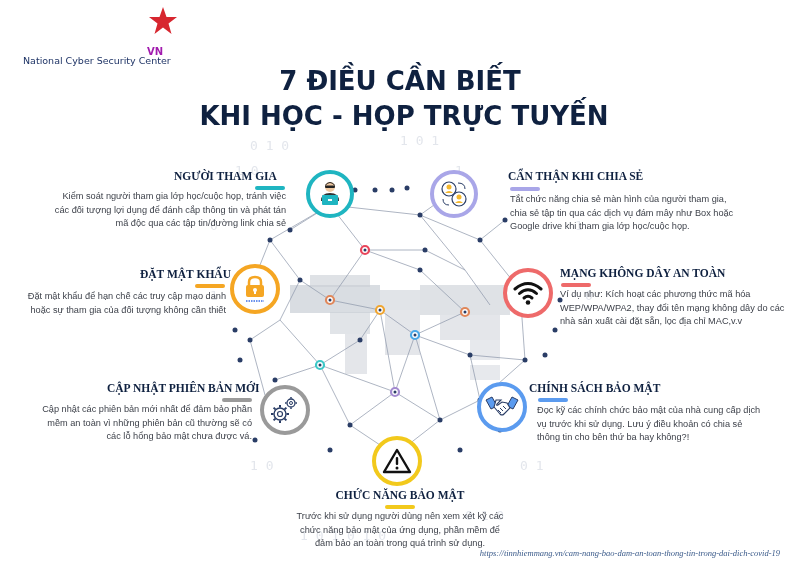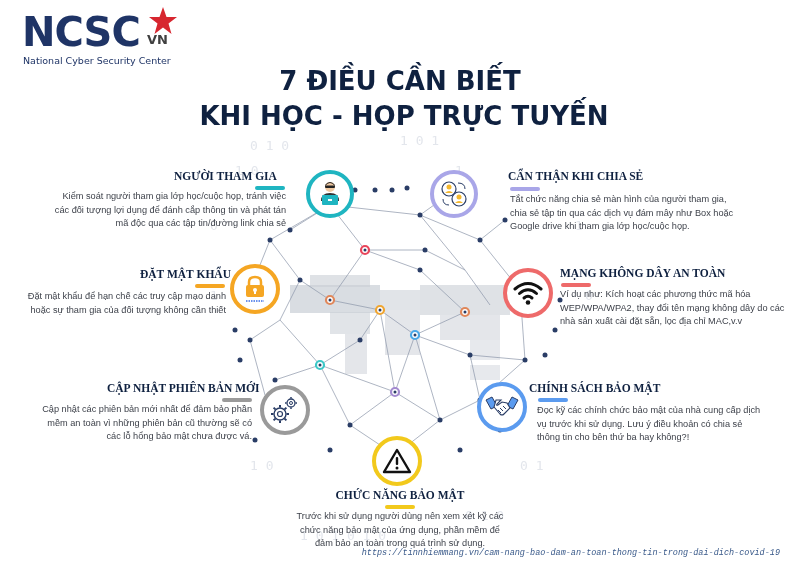--- a/index.html
+++ b/index.html
@@ -1,41 +1,41 @@
 <!DOCTYPE html>
 <html><head>
 <meta charset="utf-8">
 <style>
   * { box-sizing: border-box; margin: 0; padding: 0; }
   html, body { width: 800px; height: 576px; overflow: hidden; background: #ffffff; }
   body { position: relative; font-family: "Liberation Sans", "DejaVu Sans", sans-serif; color: #1b2a4a; }
 
   .logo { position: absolute; left: 20px; top: 10px; width: 170px; height: 60px; }
   .logo-word { position: absolute; left: 2px; top: 0px; font-weight: 900; font-size: 40px; letter-spacing: -1px; color: #1f3466; font-family: "DejaVu Sans", sans-serif; line-height: 44px; }
-  .logo-vn { position: absolute; left: 127px; top: 22px; font-weight: bold; font-size: 13px; color: #404040; font-family: "DejaVu Sans", sans-serif; }
+  .logo-vn { position: absolute; left: 127px; top: 36px; font-weight: bold; font-size: 10px; color: #a21caf; font-family: "DejaVu Sans", sans-serif; }
   .logo-star { position: absolute; left: 128px; top: -4px; width: 30px; height: 30px; }
   .logo-sub { position: absolute; left: 3px; top: 45px; font-size: 9.5px; color: #1f3466; white-space: nowrap; font-family: "DejaVu Sans", sans-serif; }
 
   .title { position: absolute; left: 0; width: 800px; text-align: center; font-family: "DejaVu Sans", sans-serif; font-weight: bold; color: #0f2140; }
   .title1 { top: 66px; font-size: 26px; letter-spacing: 0px; }
   .title2 { top: 101px; font-size: 26px; padding-left: 8px; }
 
   .bg-svg { position: absolute; left: 0; top: 0; width: 800px; height: 576px; }
 
   .item-title { position: absolute; font-family: Liberation Serif, serif; font-weight: bold; font-size: 11.5px; color: #0f2140; white-space: nowrap; }
   .item-bar { position: absolute; height: 4px; width: 30px; border-radius: 2px; }
   .item-desc { position: absolute; font-size: 9.2px; line-height: 13.5px; color: #3b3f48; font-family: "Liberation Sans", sans-serif; }
   .right { text-align: right; }
   .left { text-align: left; }
   .center { text-align: center; }
 
   .ring { position: absolute; border-radius: 50%; background: #fff; border-style: solid; display: flex; align-items: center; justify-content: center; }
   .ring svg { display: block; }
 
-  .source { position: absolute; right: 20px; top: 548px; font-size: 8.5px; font-style: italic; color: #3a5a8a; font-family: Liberation Mono, monospace; white-space: nowrap; }
+  .source { position: absolute; right: 20px; top: 548px; font-size: 8.5px; font-style: italic; color: #3a5a8a; font-family: Liberation Serif, serif; white-space: nowrap; }
 </style>
 </head>
 <body>
 
 <svg class="bg-svg" viewBox="0 0 800 576">
 
   <g fill="#e3e6ec" font-family="DejaVu Sans Mono, monospace" font-size="13">
     <text x="250" y="150">0 1 0</text>
     <text x="400" y="145">1 0 1</text>
     <text x="455" y="175">1</text>
@@ -133,21 +133,20 @@
       <circle cx="330" cy="300" r="1.5"></circle>
     <circle cx="380" cy="310" r="1.5"></circle>
       <circle cx="465" cy="312" r="1.5"></circle>
     <circle cx="415" cy="335" r="1.5"></circle>
       <circle cx="320" cy="365" r="1.5"></circle>
     <circle cx="395" cy="392" r="1.5"></circle>
   </g>
 </svg>
 
 <div class="logo">
-  <div class="logo-word">NCSC</div>
   <svg class="logo-star" viewBox="0 0 30 30">
     <polygon points="15,1 18.5,11 29,11 20.5,17.5 23.5,28 15,21.5 6.5,28 9.5,17.5 1,11 11.5,11" fill="#d7262f"></polygon>
   </svg>
   <div class="logo-vn">VN</div>
   <div class="logo-sub">National Cyber Security Center</div>
 </div>
 
 <div class="title title1">7 ĐIỀU CẦN BIẾT</div>
 <div class="title title2">KHI HỌC - HỌP TRỰC TUYẾN</div>
 

